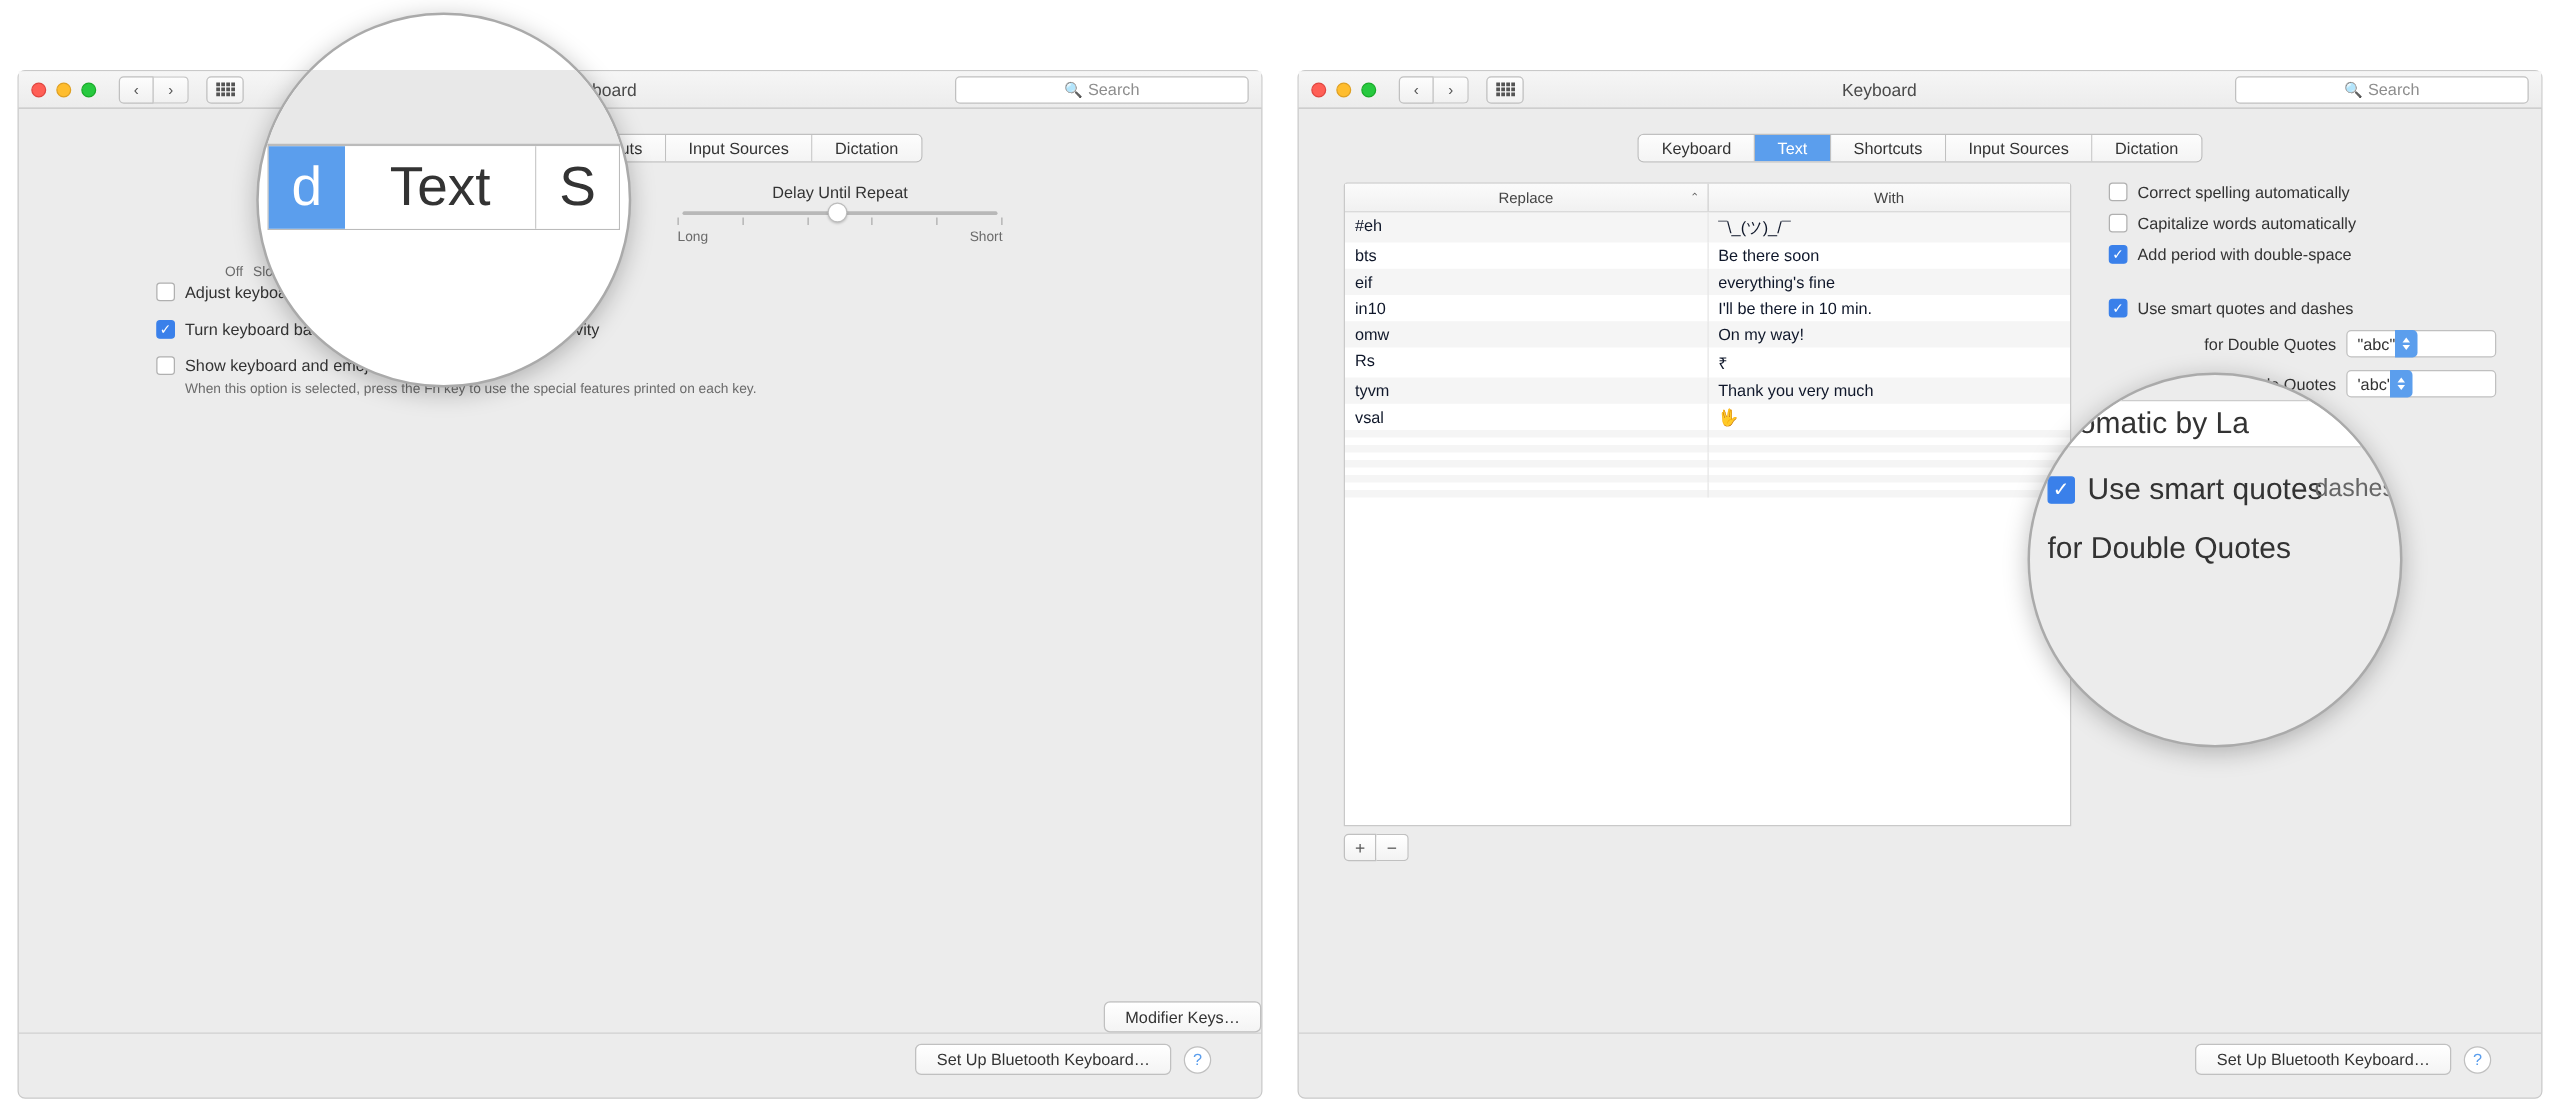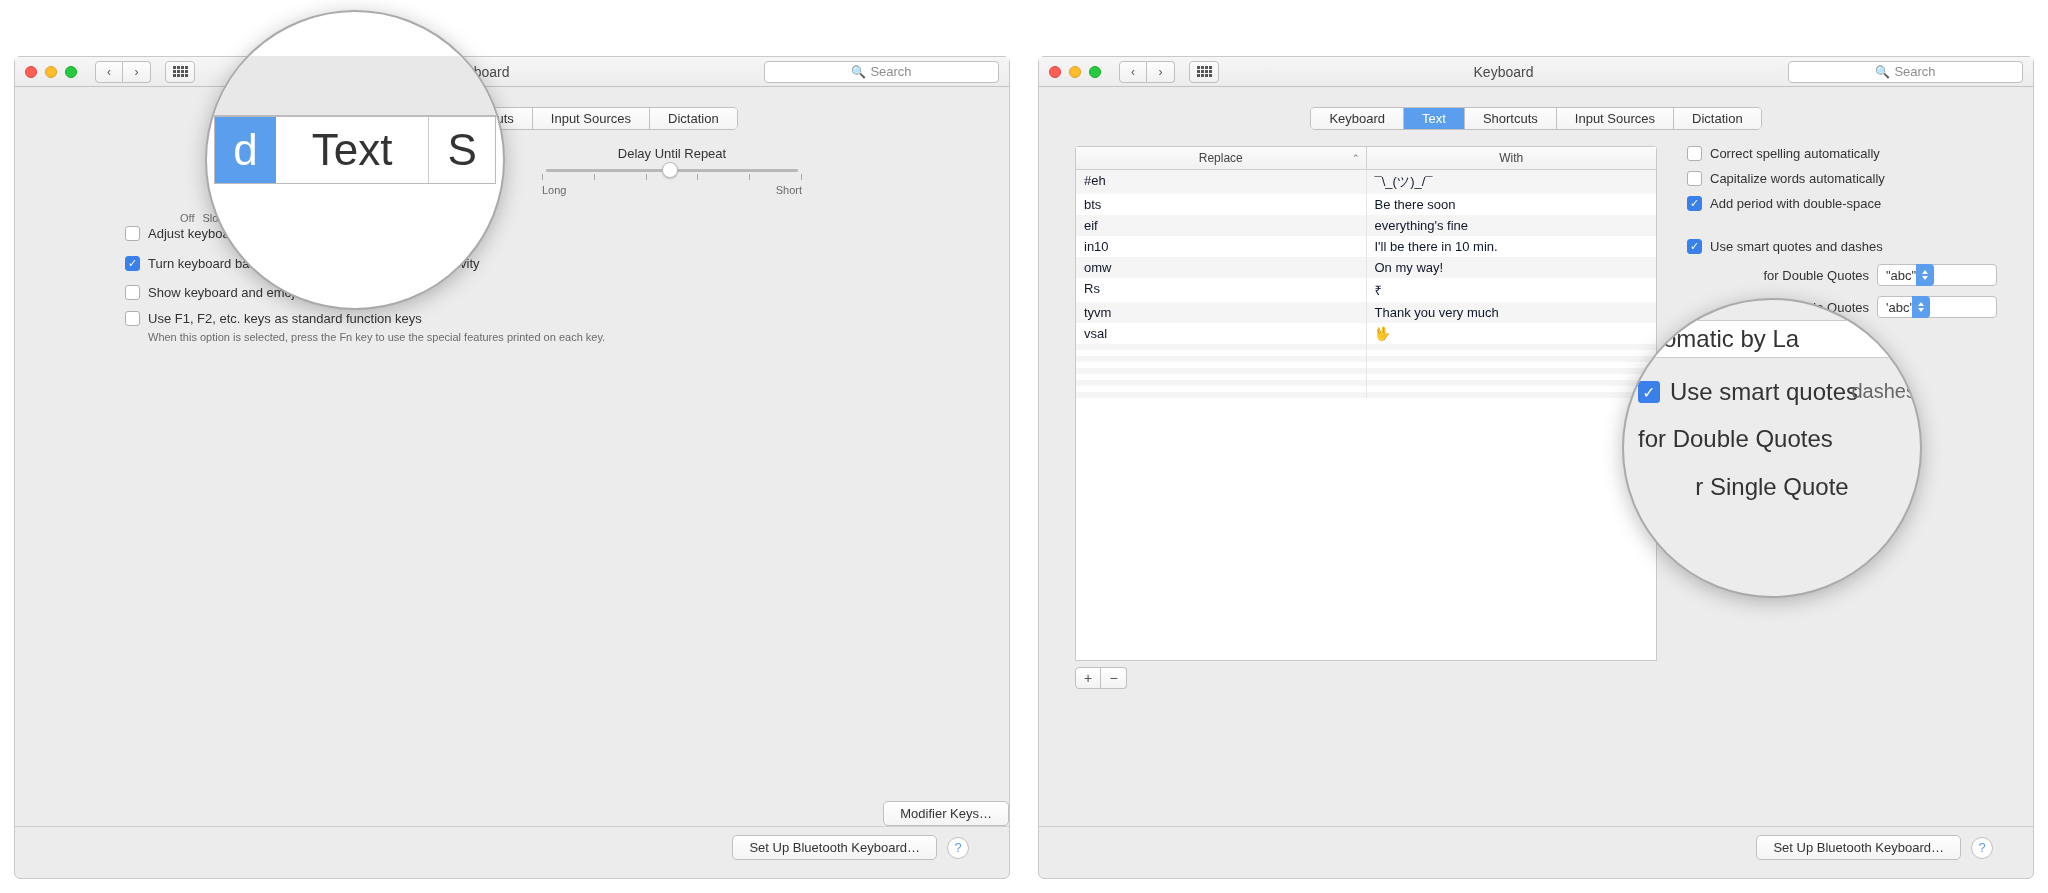--- a/index.html
+++ b/index.html
@@ -227,24 +227,20 @@
           <div class="popup">
             <span>5 secs</span>
               <div class="arr"></div>
           </div>
           <span>of inactivity</span>
         </div>
         <div class="checkrow">
           <span class="checkbox"></span>
           <span>Show keyboard and emoji viewers in menu bar</span>
         </div>
-        <div class="checkrow">
-          <span class="checkbox"></span>
-          <span>Use F1, F2, etc. keys as standard function keys</span>
-        </div>
         <div class="subnote">When this option is selected, press the Fn key to use the special features printed on each key.</div>
       </div>
 
       <div style="position:absolute;bottom:0;right:0;">
         <button class="btn">Modifier Keys…</button>
       </div>
     </div>
 
     <div style="border-top:1px solid #d0d0d0;"></div>
     <div class="footer">
@@ -441,16 +437,15 @@
 
   <div class="magnifier" style="left:598px;top:298px;width:300px;height:300px;background:#ececec;">
     <div style="position:absolute;inset:0;padding:20px 14px;font-size:24px;color:#333;">
       <div style="background:#fff;border:1px solid #ccc;padding:4px 8px;margin:0 -20px 20px;font-size:24px;">Automatic by La</div>
       <div style="display:flex;align-items:center;gap:10px;margin-bottom:18px;">
         <span class="checkbox checked" style="width:22px;height:22px;font-size:16px;">✓</span>
         <span>Use smart quotes</span>
       </div>
       <div style="text-align:right;margin-right:-10px;font-size:20px;color:#666;margin-top:-44px;margin-bottom:22px;">dashes</div>
       <div style="margin-bottom:20px;">for Double Quotes</div>
-      <div style="text-align:center;">r Single Quote</div>
     </div>
   </div>
 </div>
 
 </body></html>

